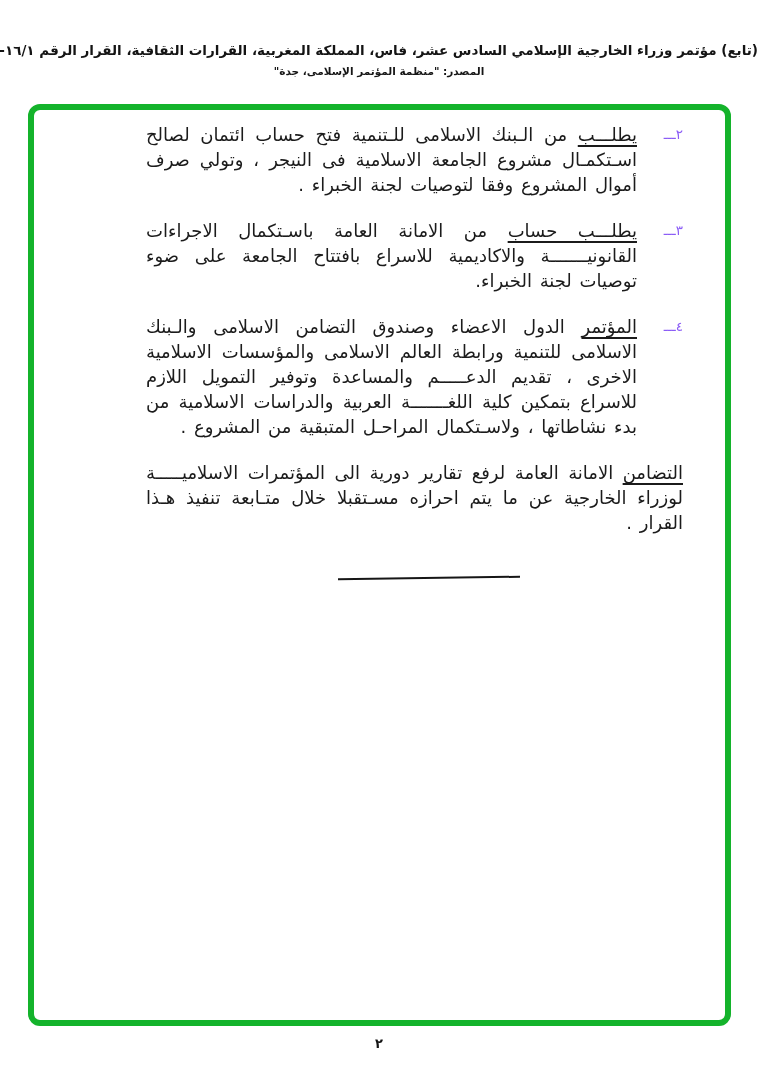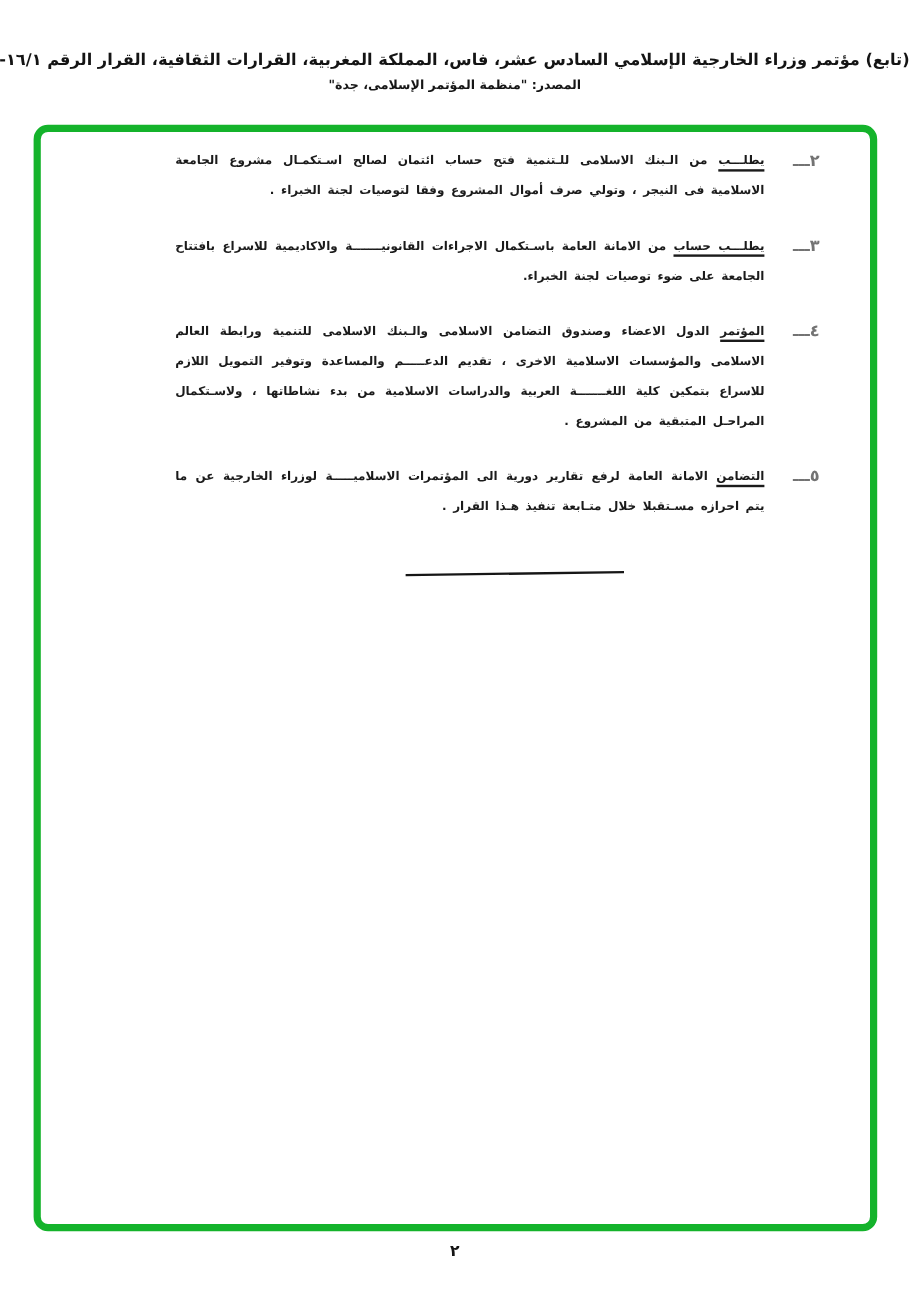--- a/index.html
+++ b/index.html
@@ -62,29 +62,29 @@
     direction: rtl;
   }
   .item {
     display: flex;
     margin-bottom: 21px;
   }
   .marker {
     flex: none;
     width: 46px;
     font-size: 13.5px;
-    font-weight: bold;
+    font-weight: normal;
     line-height: 25px;
-    color: #737373;
+    color: #8b5cf6;
   }
   .para {
     flex: 1;
     margin: 0;
-    font-size: 10px;
-    font-weight: bold;
+    font-size: 18px;
+    font-weight: normal;
     line-height: 25px;
     text-align: justify;
     word-spacing: 2px;
     color: #1b1b1b;
   }
   .lead {
     text-decoration: underline;
     text-underline-offset: 4px;
     text-decoration-thickness: 1.5px;
   }
@@ -134,21 +134,20 @@
       <span class="marker">٣ـــ</span>
       <p class="para"><span class="lead">يطلـــب حساب</span><span> من الامانة العامة باسـتكمال الاجراءات القانونيـــــــة والاكاديمية للاسراع بافتتاح الجامعة على ضوء توصيات لجنة الخبراء.</span></p>
     </div>
 
     <div class="item">
       <span class="marker">٤ـــ</span>
       <p class="para"><span class="lead">المؤتمر</span><span> الدول الاعضاء وصندوق التضامن الاسلامى والـبنك الاسلامى للتنمية ورابطة العالم الاسلامى والمؤسسات الاسلامية الاخرى ، تقديم الدعـــــم والمساعدة وتوفير التمويل اللازم للاسراع بتمكين كلية اللغـــــــة العربية والدراسات الاسلامية من بدء نشاطاتها ، ولاسـتكمال المراحـل المتبقية من المشروع .</span></p>
     </div>
 
     <div class="item">
-      <span class="marker">٥ـــ</span>
       <p class="para"><span class="lead">التضامن</span><span> الامانة العامة لرفع تقارير دورية الى المؤتمرات الاسلاميـــــة لوزراء الخارجية عن ما يتم احرازه مسـتقبلا خلال متـابعة تنفيذ هـذا القرار .</span></p>
     </div>
 
     <div class="divider"></div>
 
   </div>
 
   <div class="page-number">٢</div>
 
 </div>

